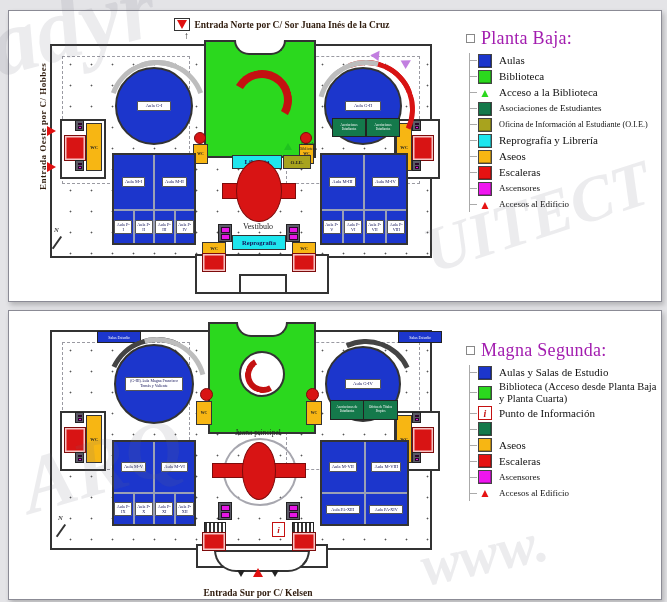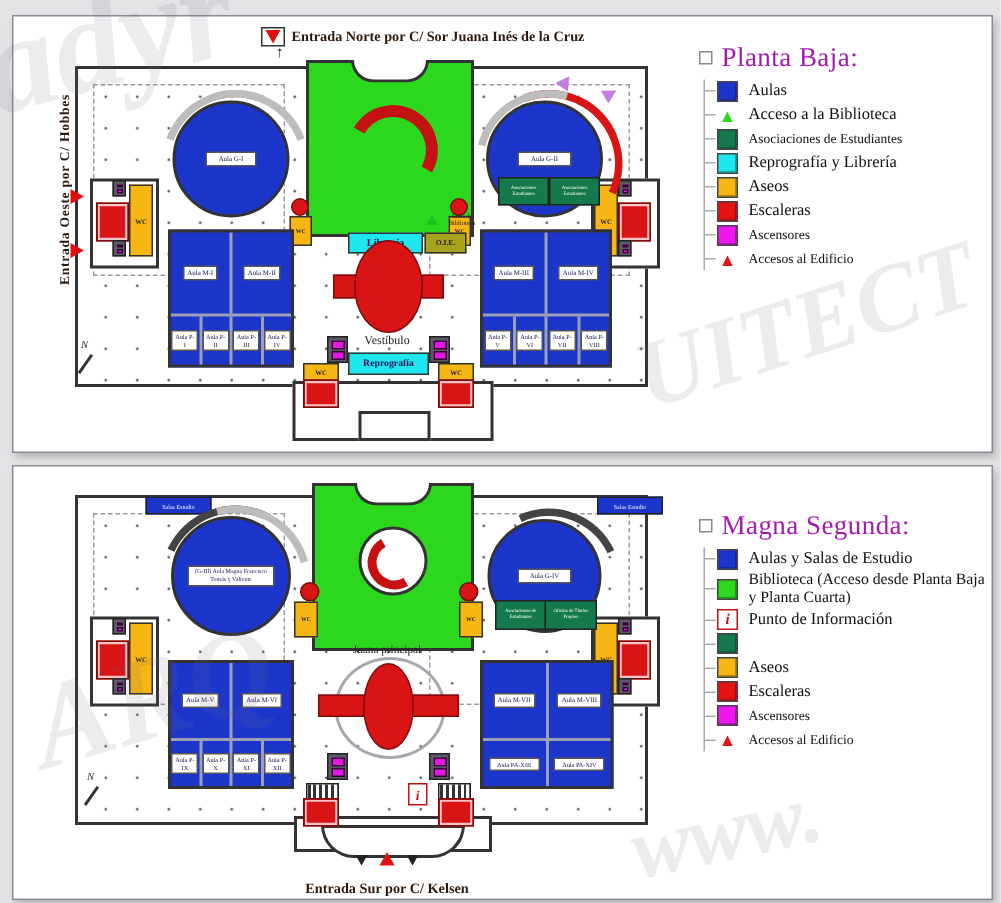--- a/index.html
+++ b/index.html
@@ -413,27 +413,37 @@
       <span class="legend-title">Planta Baja:</span>
     </div>
     <div class="legend-items">
       <div class="legend-item">
           <span class="tick"></span>
           <span class="sw" style="background: rgb(28, 54, 204);"></span>
           <span class="legend-label">Aulas</span>
         </div>
       <div class="legend-item">
           <span class="tick"></span>
+          <span class="sw" style="background: rgb(43, 216, 30);"></span>
+          <span class="legend-label">Biblioteca</span>
+        </div>
+      <div class="legend-item">
+          <span class="tick"></span>
           <span class="sw sw-tri" style="color: rgb(43, 216, 30);"></span>
           <span class="legend-label">Acceso a la Biblioteca</span>
         </div>
       <div class="legend-item">
           <span class="tick"></span>
           <span class="sw" style="background: rgb(20, 121, 75);"></span>
           <span class="legend-label sm">Asociaciones de Estudiantes</span>
+        </div>
+      <div class="legend-item">
+          <span class="tick"></span>
+          <span class="sw" style="background: rgb(168, 163, 30);"></span>
+          <span class="legend-label xs">Oficina de Información al Estudiante (O.I.E.)</span>
         </div>
       <div class="legend-item">
           <span class="tick"></span>
           <span class="sw" style="background: rgb(30, 230, 238);"></span>
           <span class="legend-label">Reprografía y Librería</span>
         </div>
       <div class="legend-item">
           <span class="tick"></span>
           <span class="sw" style="background: rgb(247, 182, 19);"></span>
           <span class="legend-label">Aseos</span>

